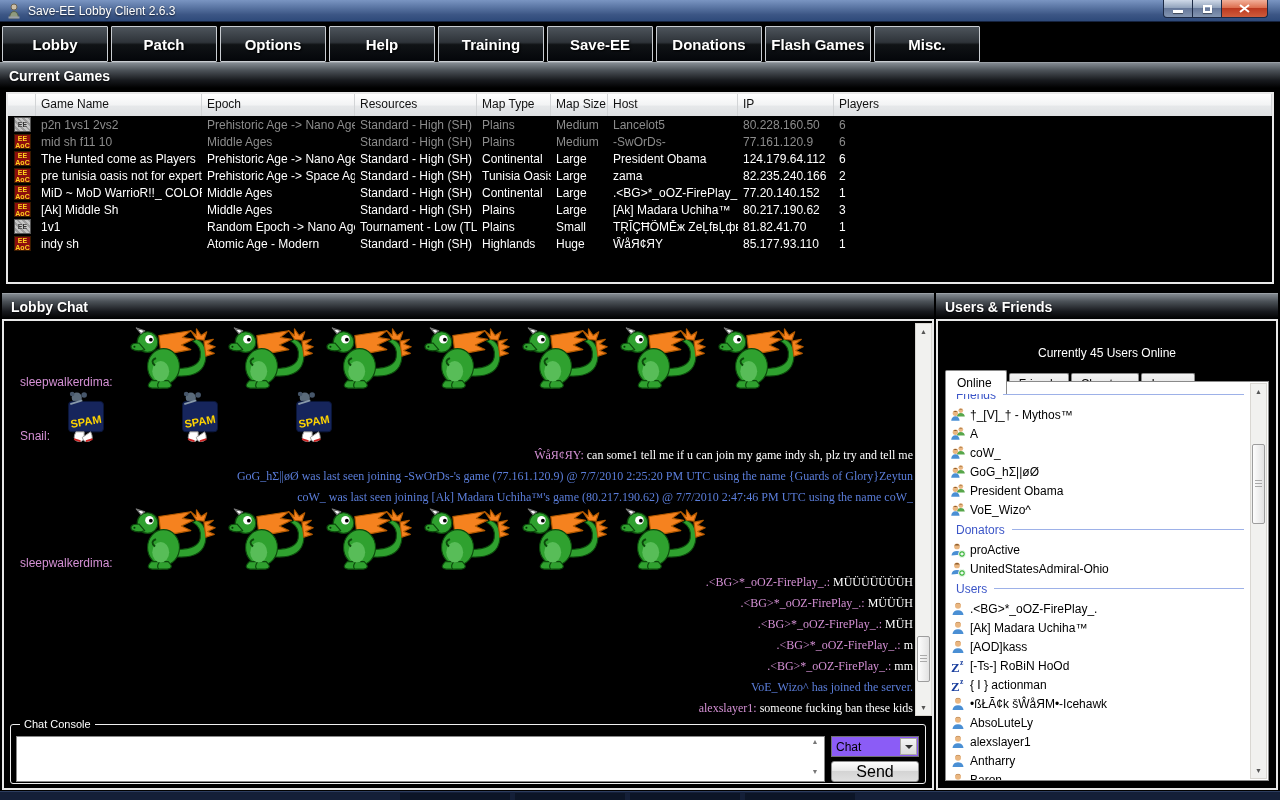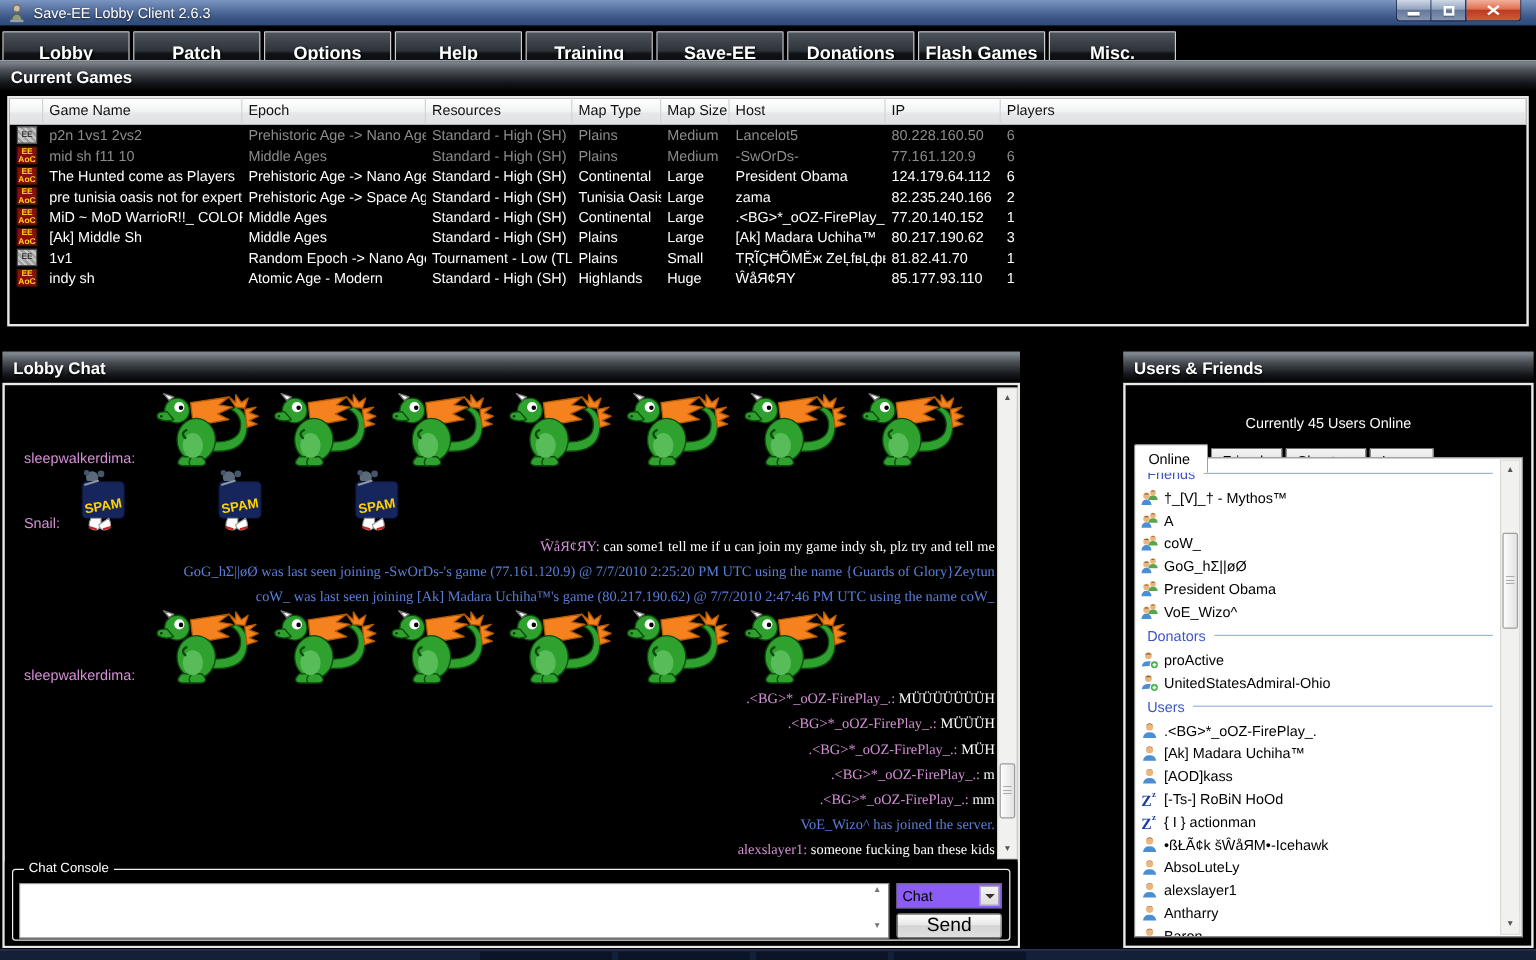--- a/index.html
+++ b/index.html
@@ -25,37 +25,37 @@
     background:linear-gradient(180deg,#4d545b 0%,#2e3339 45%,#101316 52%,#04060a 100%);
     color:#fff; font-size:15px; font-weight:bold; display:flex; align-items:center; justify-content:center;
     text-align:center; line-height:15px; text-shadow:1px 1px 2px #000; cursor:pointer; }
 
   
   .sec-header { height:26px; background:linear-gradient(180deg,#838a91 0%,#4b5157 30%,#17191d 70%,#000 100%);
     color:#fff; font-size:14px; font-weight:bold; display:flex; align-items:center; padding-left:9px;
     border-top:1px solid #9aa0a6; text-shadow:0 1px 2px #000; }
 
   
-  .games-panel { position:absolute; left:0; top:50px; width:1280px; height:226px; background:#000; }
+  .games-panel { position:absolute; left:0; top:62px; width:1280px; height:226px; background:#000; }
   .games-box { position:absolute; left:6px; right:6px; top:30px; bottom:4px; border:2px solid #e9e9e9; background:#000; }
   .gt-head, .gt-row { display:grid; grid-template-columns:28px 166px 153px 122px 74px 57px 130px 96px 1fr; }
   .gt-head { background:linear-gradient(180deg,#fff,#f2f3f4 50%,#e6e8ea 55%,#dee0e2); height:22px; }
   .gt-hcell { font-size:12px; color:#111; padding:3px 4px 0 5px; border-right:1px solid #d2d4d6; white-space:nowrap; overflow:hidden; }
   .gt-row { height:17px; align-items:center; color:#fff; }
   .gt-row.dim { color:#8c8c8c; }
   .gr-cell { font-size:12px; padding:0 4px 0 5px; white-space:nowrap; overflow:hidden; }
   .gicon-cell { display:flex; justify-content:center; }
   .gicon { width:17px; height:15px; display:flex; flex-direction:column; align-items:center; justify-content:center; border:1px solid #3a1a00; }
   .gicon i { font-style:normal; font-weight:bold; font-size:7px; line-height:7px; letter-spacing:0; }
   .gicon.aoc { background:#8b0d0d; color:#ffd21e; }
   .gicon.gray { background:repeating-linear-gradient(45deg,#c6c6c6 0 2px,#9e9e9e 2px 4px); color:#333; border-color:#555; }
   .gicon.gray i { text-shadow:0 0 1px #eee; }
 
   
-  .chat-panel { position:absolute; left:2px; top:293px; width:848px; height:497px; }
+  .chat-panel { position:absolute; left:2px; top:293px; width:932px; height:497px; }
   .chat-box { position:absolute; left:0; right:0; top:26px; bottom:0; border:2px solid #e9e9e9; background:#000; }
   .chat-messages { position:absolute; left:0; top:0; right:19px; bottom:70px; overflow:hidden; padding-top:6px;text-align:right; }
   .chat-line { font-size:12px; line-height:21px; padding-left:16px; white-space:nowrap;font-family:Liberation Serif, serif; }
   .chat-name { color:var(--plum,#d490d4); }
   .chat-text { color:#fff; }
   .chat-line.system { color:var(--sysblue,#5b7edb); }
   .emote-row { display:flex; align-items:flex-end; padding-left:16px; }
   .emote-row .chat-name { font-size:12px; line-height:18px; }
   .emote-strip { display:flex; align-items:flex-end; margin-left:12px; }
   .emote-strip.dragon-strip > svg { margin-right:4px; }

